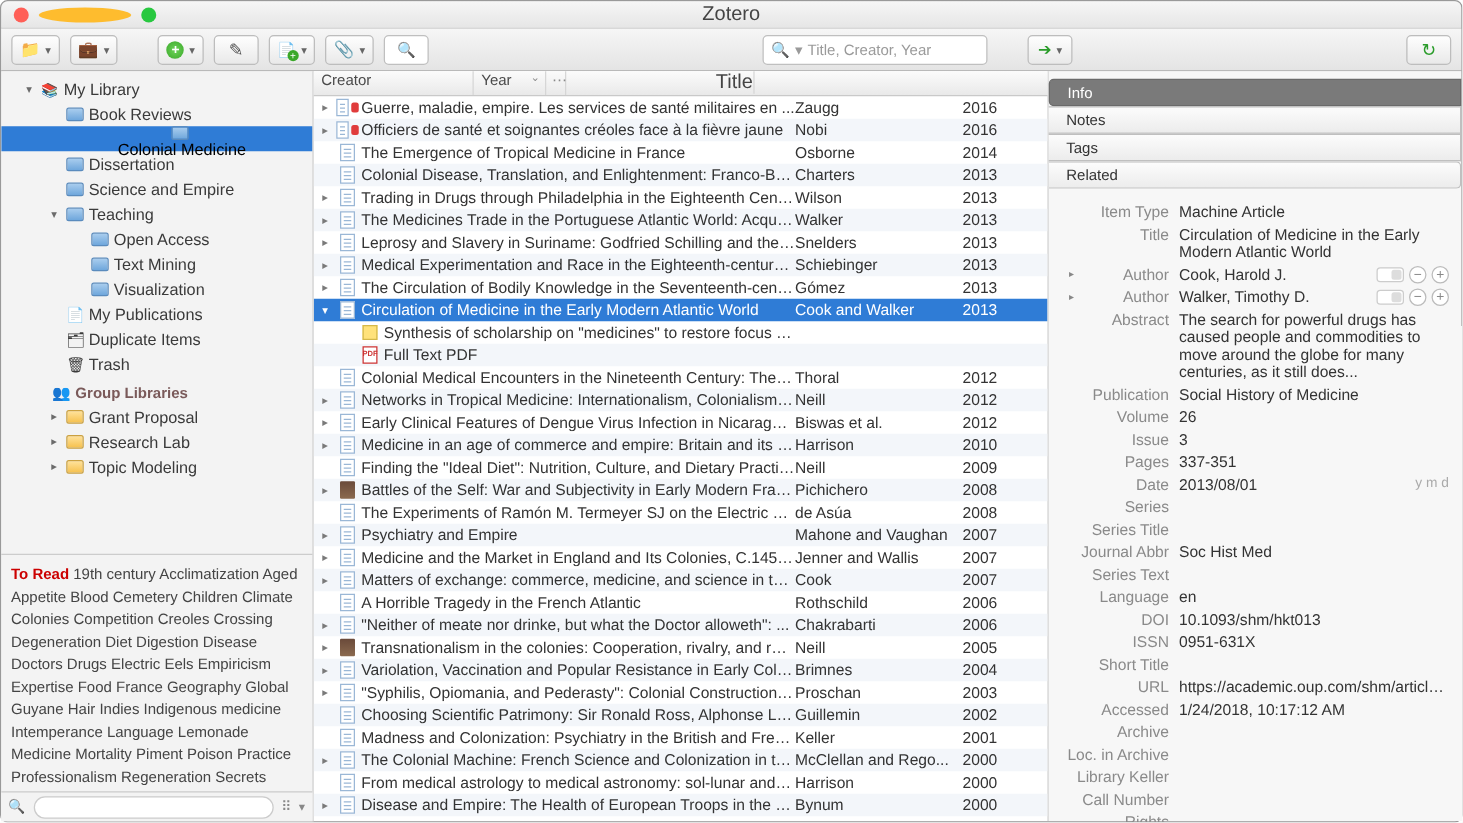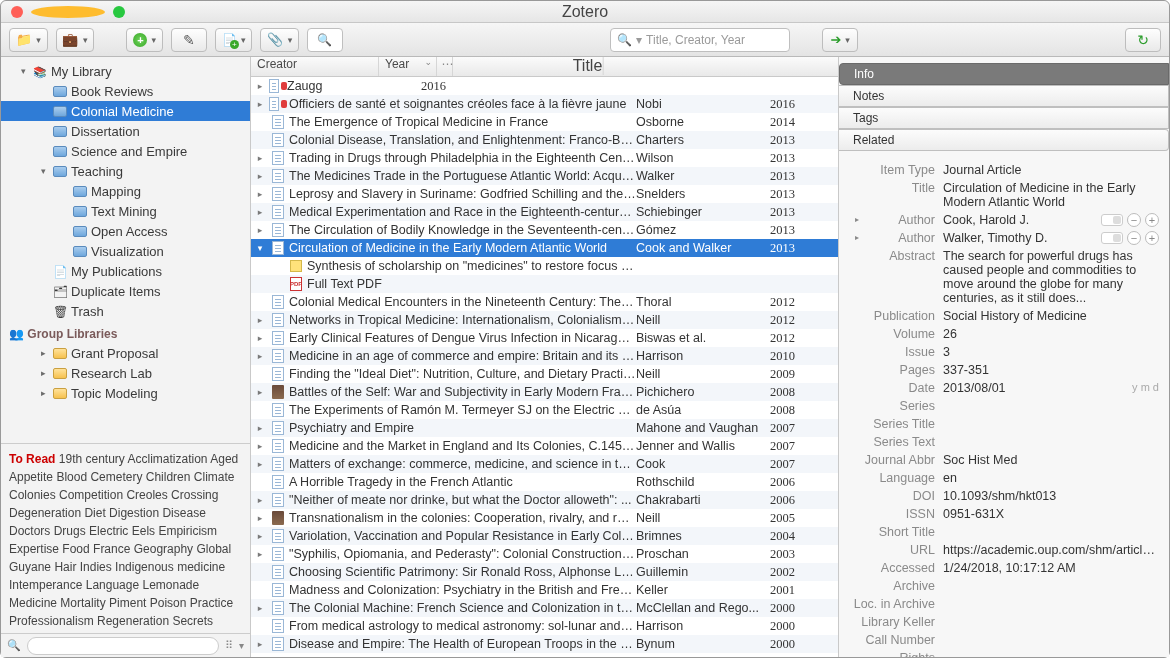--- a/index.html
+++ b/index.html
@@ -18,33 +18,33 @@
 .searchbox.mag { width: 36px; justify-content: center; }
 .green-plus { width: 14px; height: 14px; border-radius: 7px; background: radial-gradient(#6ed35a,#3aa829); color: #fff; display: flex; align-items: center; justify-content: center; font-size: 11px; font-weight: bold; }
 .wand { font-size: 14px; color: #555; }
 .clip { font-size: 13px; color: #555; }
 .arrow-g { color: #2a9c2a; font-size: 13px; }
 .refresh-g { color: #2a9c2a; font-size: 14px; }
 .body { flex: 1; display: flex; min-height: 0; }
 .sidebar { width: 250px; background: #f3f3f3; border-right: 1px solid #c9c9c9; display: flex; flex-direction: column; }
 .tree { flex: 1; overflow: auto; font-size: 13px; color: #3a3a3a; padding-top: 4px; }
 .trow { height: 20px; display: flex; align-items: center; padding-left: 6px; cursor: pointer; white-space: nowrap; }
-.trow.sel { background: #2f7cd6; color: #ffffff; }
+.trow.sel { background: #2f7cd6; color: #000000; flex-direction: column; }
 .twist { width: 12px; font-size: 9px; color: #6b6b6b; }
 .trow.sel .twist { color: #fff; }
 .ticn { width: 18px; display: flex; align-items: center; justify-content: flex-start; }
 .fld { width: 14px; height: 11px; border-radius: 2px; background: linear-gradient(#a9cdee,#6fa7dc); border: 1px solid #5a8bbd; display:inline-block; }
 .fld.yl { background: linear-gradient(#ffe29b,#f6c14e); border-color:#caa040; }
 .libicon::before { content: "📚"; font-size: 11px; }
 .pubicon::before { content: "📄"; font-size: 12px; }
 .dupicon::before { content: "🗂"; font-size: 12px; }
 .trashicon::before { content: "🗑"; font-size: 12px; }
 .grpicon::before { content: "👥"; font-size: 12px; }
 .indent1 { padding-left: 20px; } .indent2 { padding-left: 40px; } .indent3 { padding-left: 60px; }
-.grouphdr { font-size: 12px; color: #7a5a5a; padding: 6px 0 2px 8px; font-weight: 600; }
+.grouphdr { font-size: 12px; color: #7a5a5a; padding: 6px 0 2px 8px; font-weight: 600; margin-left: 33px; }
 .tags { border-top: 1px solid #ccc; padding: 6px 8px; font-size: 12px; color: #444; line-height: 18px; overflow: auto; height: 190px; }
 .tags .toread { color:#cc0000; font-weight:600; }
 .tags span { cursor:pointer;text-align:center; }
 .tagsearch { height: 24px; border-top: 1px solid #ccc; display: flex; align-items: center; padding: 0 6px; gap: 6px; background: #f3f3f3; }
 .tagsearch input { flex:1; height:18px; border:1px solid #ccc; border-radius:9px; font-size:11px; padding:0 6px; }
 .center { flex: 1; display: flex; flex-direction: column; border-right: 1px solid #c9c9c9; background:#fff; min-width:0; }
 .cols { height: 20px; display: flex; border-bottom: 1px solid #c9c9c9; background: linear-gradient(#fbfbfb,#e9e9e9); font-size: 12px; color: #4a4a4a; }
 .col { padding-left: 6px; display:flex; align-items:flex-start; border-right:1px solid #d6d6d6; }
 .col.title { flex: 1; } .col.creator { width: 128px; } .col.year { width: 58px; justify-content:space-between; padding-right:4px; } .col.more { width: 16px; justify-content:center; color:#888; }
 .list { flex:1; overflow:auto; font-size:12.5px; color:#333; }
@@ -55,21 +55,21 @@
 .row.sel .tw { color:#fff; }
 .row .ic { width:18px; display:flex; align-items:center; justify-content:center; }
 .doc { width:12px; height:14px; background:#fff; border:1px solid #9ab7d6; position:relative; }
 .doc::after { content:""; position:absolute; top:3px; left:2px; right:2px; height:1px; background:#9ab7d6; box-shadow:0 3px 0 #9ab7d6, 0 6px 0 #9ab7d6; }
 .pdf { width:12px; height:14px; background:#fff; border:1px solid #c33; display:flex; align-items:center; justify-content:center; font-size:6px; color:#c33; font-weight:bold; }
 .note { width:12px; height:12px; background:#ffe27a; border:1px solid #d4b84a; }
 .book { width:12px; height:14px; background:linear-gradient(#6a4a3a,#8b6a4f); border-radius:1px; }
 .tag-dot { width:8px; height:8px; background:#e03c3c; border-radius:2px; margin-left:2px; }
 .t { flex:1; white-space:nowrap; overflow:hidden; text-overflow:ellipsis; padding-left:2px; }
 .c { width:128px; white-space:nowrap; overflow:hidden; text-overflow:ellipsis; }
-.y { width:74px; padding-left:6px;font-family:Liberation Serif, serif; }
+.y { width:74px; padding-left:6px; }
 .row.child .tw { }
 .row.child .ic { margin-left:18px; }
 .pane { width: 330px; background:#f7f7f7; display:flex; flex-direction:column; font-size:12.5px; color:#333; }
 .tabs { display:flex; justify-content:center; padding:6px 0; gap:0;flex-direction:column; }
 .tab { padding:3px 14px; border:1px solid #bfbfbf; background:linear-gradient(#fcfcfc,#ececec); font-size:12px; cursor:pointer; }
 .tab:first-child { border-radius:4px 0 0 4px; }
 .tab:last-child { border-radius:0 4px 4px 0; }
 .tab + .tab { border-left:none; }
 .tab.active { background:#7a7a7a; color:#fff; border-color:#6a6a6a; }
 .fields { flex:1; overflow:auto; padding:4px 10px 10px 10px; }
@@ -191,35 +191,28 @@
             <span class="ticn">
               <span class="fld"></span>
             </span>
             <span>Teaching</span>
           </div>
         <div class="trow indent3">
             <span class="twist"></span>
             <span class="ticn">
               <span class="fld"></span>
             </span>
-            <span>Mapping</span>
+            <span>Open Access</span>
           </div>
         <div class="trow indent3">
             <span class="twist"></span>
             <span class="ticn">
               <span class="fld"></span>
             </span>
             <span>Text Mining</span>
-          </div>
-        <div class="trow indent3">
-            <span class="twist"></span>
-            <span class="ticn">
-              <span class="fld"></span>
-            </span>
-            <span>Open Access</span>
           </div>
         <div class="trow indent3">
             <span class="twist"></span>
             <span class="ticn">
               <span class="fld"></span>
             </span>
             <span>Visualization</span>
           </div>
         <div class="trow indent2">
             <span class="twist"></span>
@@ -288,20 +281,21 @@
           </div>
         <div class="col more">⋯</div>
       </div>
       <div class="list" id="itemlist">
           <div class="row">
             <span class="tw">▸</span>
             <span class="ic">
               <span class="doc"></span>
               <span class="tag-dot"></span>
             </span>
+            <span class="t">Guerre, maladie, empire. Les services de santé militaires en ...</span>
             <span class="c">Zaugg</span>
             <span class="y">2016</span>
           </div>
           <div class="row">
             <span class="tw">▸</span>
             <span class="ic">
               <span class="doc"></span>
               <span class="tag-dot"></span>
             </span>
             <span class="t">Officiers de santé et soignantes créoles face à la fièvre jaune</span>
@@ -584,21 +578,21 @@
     <div class="pane">
       <div class="tabs">
         <div class="tab active">Info</div>
         <div class="tab">Notes</div>
         <div class="tab">Tags</div>
         <div class="tab">Related</div>
       </div>
       <div class="fields">
         <div class="frow">
             <div class="flabel">Item Type</div>
-            <div class="fval">Journal Article</div>
+            <div class="fval">Machine Article</div>
           </div>
         <div class="frow">
             <div class="flabel">Title</div>
             <div class="fval">Circulation of Medicine in the Early Modern Atlantic World</div>
           </div>
         <div class="frow">
             <div class="flabel tw">Author</div>
             <div class="fval">Cook, Harold J.</div>
             <div class="fctrl">
               <div class="switch"></div>
@@ -641,26 +635,26 @@
           </div>
         <div class="frow">
             <div class="flabel">Series</div>
             <div class="fval"></div>
           </div>
         <div class="frow">
             <div class="flabel">Series Title</div>
             <div class="fval"></div>
           </div>
         <div class="frow">
-            <div class="flabel">Series Text</div>
-            <div class="fval"></div>
-          </div>
-        <div class="frow">
             <div class="flabel">Journal Abbr</div>
             <div class="fval">Soc Hist Med</div>
+          </div>
+        <div class="frow">
+            <div class="flabel">Series Text</div>
+            <div class="fval"></div>
           </div>
         <div class="frow">
             <div class="flabel">Language</div>
             <div class="fval">en</div>
           </div>
         <div class="frow">
             <div class="flabel">DOI</div>
             <div class="fval">10.1093/shm/hkt013</div>
           </div>
         <div class="frow">

